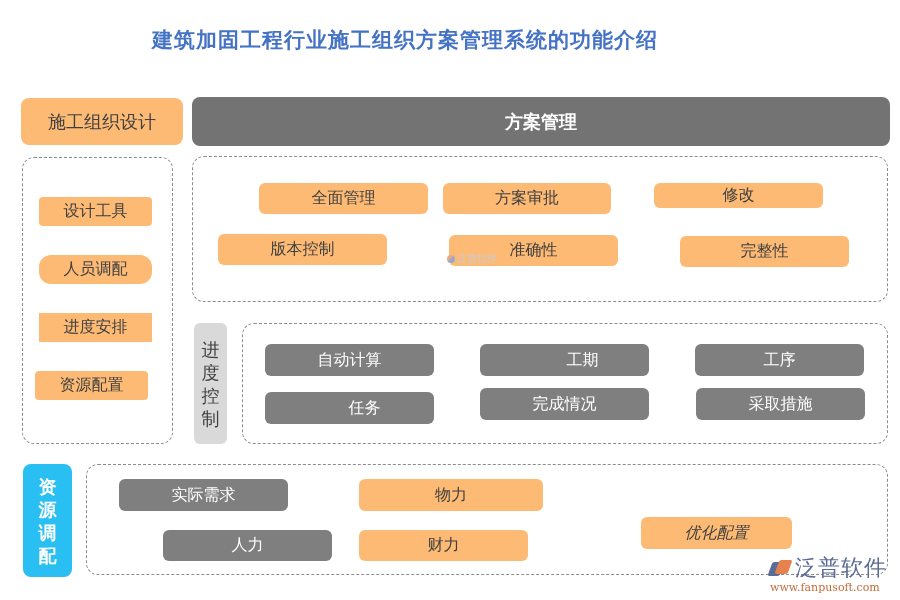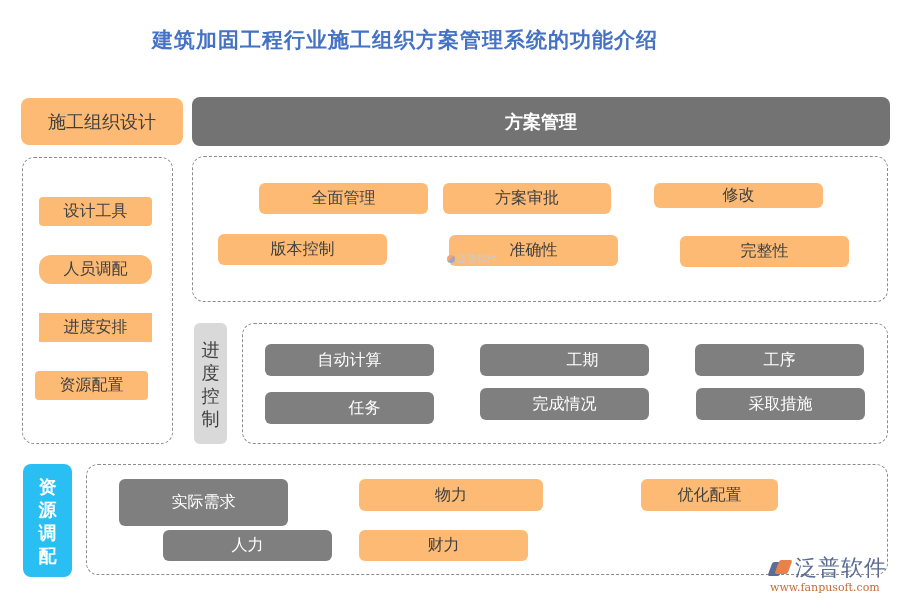--- a/index.html
+++ b/index.html
@@ -65,25 +65,25 @@
 <div class="abs box-dark" style="left:480px;top:388px;width:169px;height:32px;">完成情况</div>
 <div class="abs box-dark" style="left:696px;top:388px;width:169px;height:32px;">采取措施</div>
 
 <div class="abs vlabel vlabel-blue" style="left:23px;top:464px;width:49px;height:113px;">
   <span>资</span>
   <span>源</span>
   <span>调</span>
   <span>配</span>
 </div>
 <div class="abs dashed" style="left:86px;top:464px;width:802px;height:111px;"></div>
-<div class="abs box-dark" style="left:119px;top:479px;width:169px;height:47px;">实际需求</div>
+<div class="abs box-dark" style="left:119px;top:479px;width:169px;height:32px;">实际需求</div>
 <div class="abs box-dark" style="left:119px;top:530px;width:169px;height:31px;margin-left:44px;">人力</div>
 <div class="abs box-light" style="left:359px;top:479px;width:184px;height:32px;">物力</div>
 <div class="abs box-light" style="left:359px;top:530px;width:169px;height:31px;">财力</div>
-<div class="abs box-light" style="left:641px;top:479px;width:137px;height:32px;">优化配置</div>
+<div class="abs box-light" style="left:641px;top:517px;width:151px;height:32px;font-style:italic;">优化配置</div>
 
 <div class="abs logo">
   <div class="logo-row">
     <div class="logo-mark">
         <div class="a"></div>
         <div class="b"></div>
       </div>
     <span class="logo-text">泛普软件</span>
   </div>
   <div class="logo-url">www.fanpusoft.com</div>

